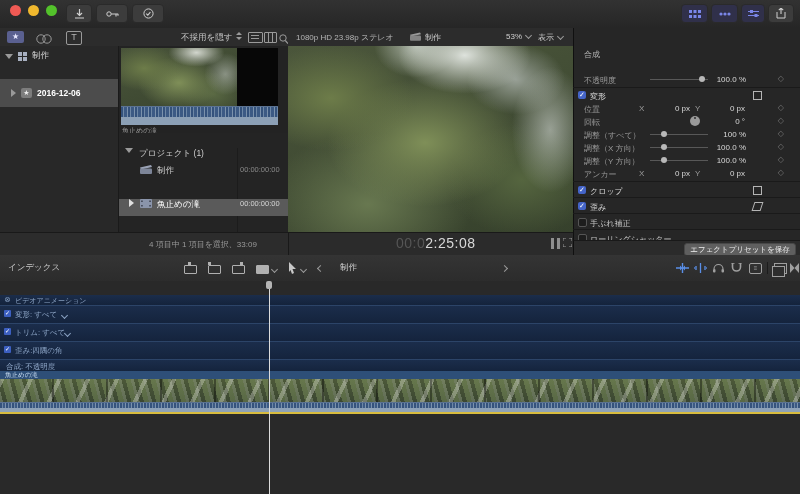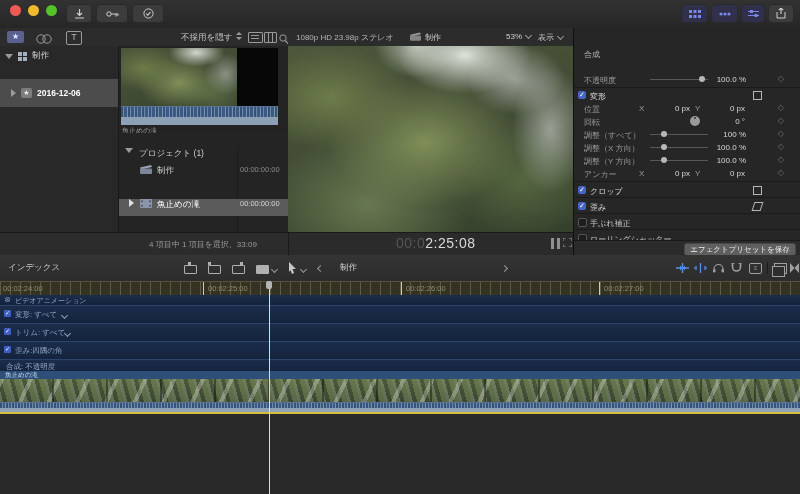--- a/index.html
+++ b/index.html
@@ -483,29 +483,20 @@
     <span class="abs" style="left:767px;top:7px;width:1px;height:12px;background:#1c1c1c"></span>
     <span class="abs" style="left:774px;top:8px;width:11px;height:9px;border:1px solid #9f9f9f">
         <span class="abs" style="left:-3px;top:2px;width:11px;height:9px;border:1px solid #9f9f9f;background:#2e2e2e"></span>
       </span>
     <svg class="abs" style="left:790px;top:8px" width="9" height="10" viewBox="0 0 9 10">
         <path d="M0 0l4.5 5L0 10zM9 0L4.5 5 9 10z" fill="#9f9f9f"></path>
       </svg>
   </div>
 
   <div class="tlarea">
-    <div class="ruler">
-      <span class="rlab" style="left:3px">00:02:24:00</span>
-      <span class="rsep" style="left:203px"></span>
-      <span class="rlab" style="left:208px">00:02:25:00</span>
-      <span class="rsep" style="left:401px"></span>
-      <span class="rlab" style="left:406px">00:02:26:00</span>
-      <span class="rsep" style="left:599px"></span>
-      <span class="rlab" style="left:604px">00:02:27:00</span>
-    </div>
 
     <div class="animrow" style="top:14px;height:10px;border-top:none">
       <span class="abs" style="left:4px;top:0px;font-size:8px;color:#7f97b8">⊗</span>
       <span class="abs" style="left:15px;top:1px;font-size:7px">ビデオアニメーション</span>
     </div>
     <div class="animrow" style="top:24px;height:18px">
       <span class="acb">✓</span>
       <span class="animlbl">変形: すべて</span>
       <span class="chv" style="position:absolute;left:62px;top:7px;border-color:#8ba3c4"></span>
     </div>

